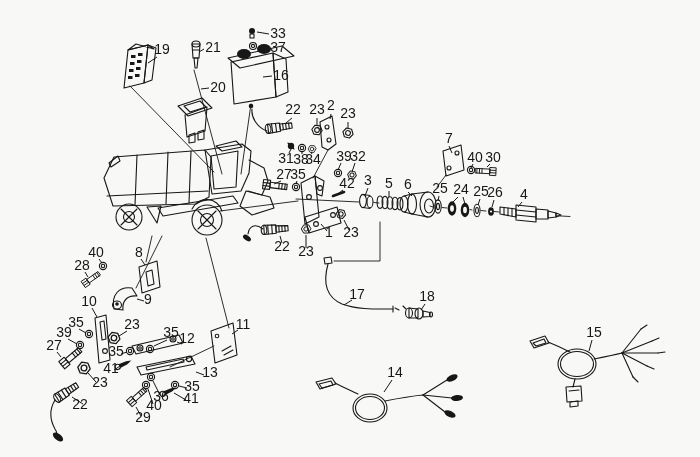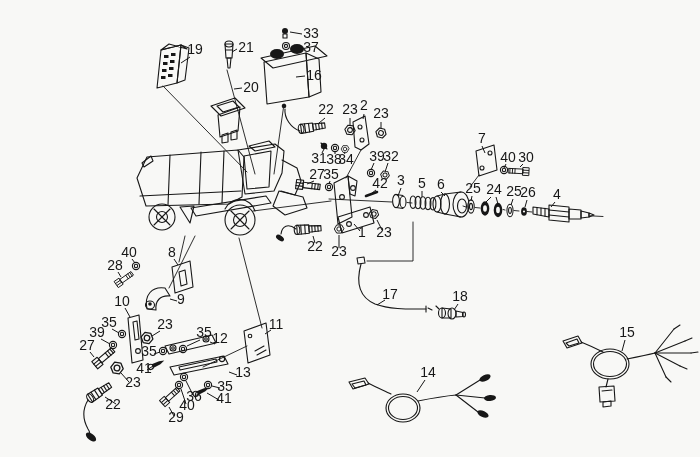--- a/index.html
+++ b/index.html
@@ -1,19 +1,19 @@
 <!DOCTYPE html>
 <html style="--bg: #f8f8f6; --ink: #171717;"><head>
 <meta charset="utf-8">
 <style>
   :root{ --bg:#f8f8f6; --ink:#171717; }
   html,body{ margin:0; padding:0; }
   body{ width:700px; height:457px; background:var(--bg); overflow:hidden;
         font-family:"Liberation Sans", sans-serif; }
-  #stage{ width:596px; height:457px;margin-left:33px; }
+  #stage{ width:596px; height:457px; }
   svg{ display:block; width:700px; height:457px; }
   .art{ stroke:var(--ink); fill:none; stroke-width:1.1;
         stroke-linecap:round; stroke-linejoin:round; }
   .fill{ fill:var(--ink); stroke:none; }
   .paper{ fill:var(--bg); stroke:none; }
   .thick{ stroke-width:2.6; }
   .thin{ stroke-width:0.9; }
   .callout{ font-family:"Liberation Sans", sans-serif; font-size:14px; font-weight:500;
             fill:var(--ink); stroke:none; text-anchor:middle; }
   .leader{ stroke:var(--ink); stroke-width:1; fill:none; }

